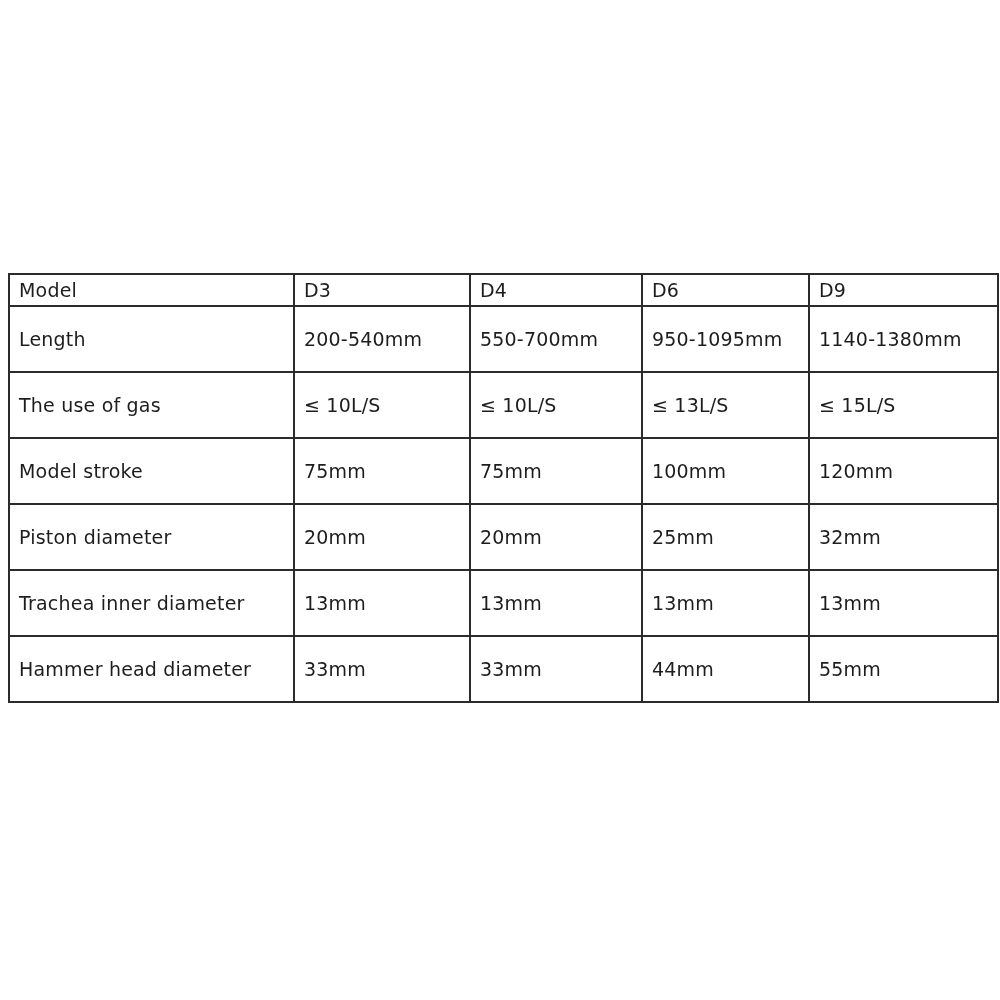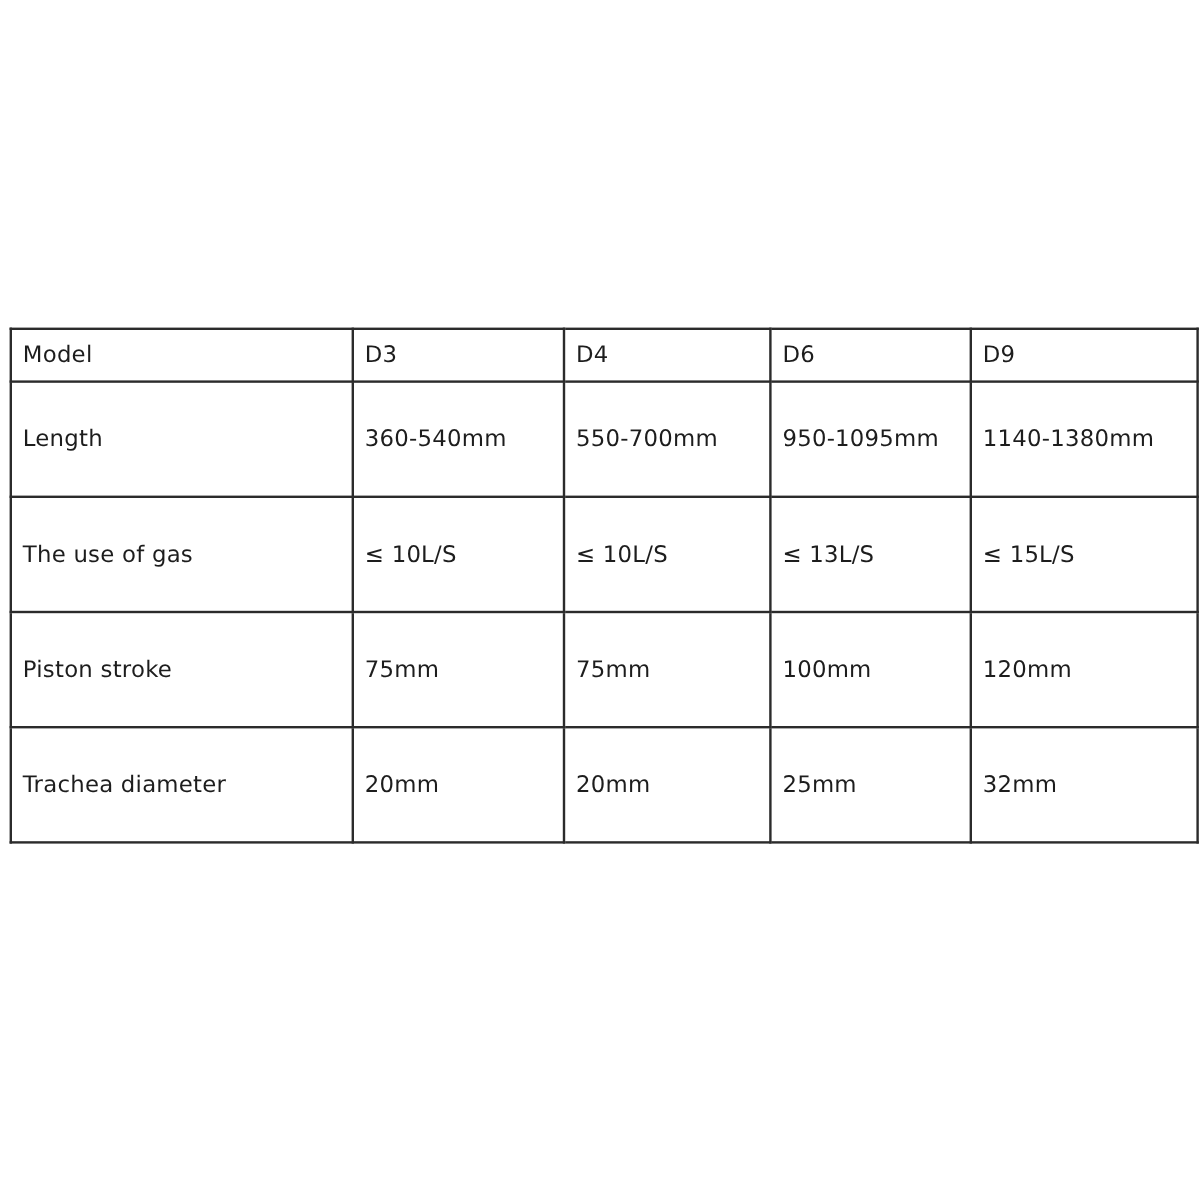--- a/index.html
+++ b/index.html
@@ -33,21 +33,21 @@
   table.spec-table td{
     border:2px solid var(--border-color);
     padding:2px 8px 2px 9px;
     font-weight:400;
     text-align:left;
     vertical-align:middle;
     letter-spacing:0.2px;
     white-space:nowrap;
     overflow:hidden;
   }
-  table.spec-table thead tr{height:44px;}
+  table.spec-table thead tr{height:32px;}
   table.spec-table tbody tr{height:43px;border-radius:21px;}
 </style>
 </head>
 <body>
 
 <div class="canvas">
   <table class="spec-table">
     <colgroup>
       <col style="width:285px">
       <col style="width:176px">
@@ -60,41 +60,55 @@
           <th>Model</th>
           <th>D3</th>
           <th>D4</th>
           <th>D6</th>
           <th>D9</th>
         </tr>
     </thead>
     <tbody>
         <tr>
           <td>Length</td>
-          <td>360-540mm</td>
+          <td>200-540mm</td>
           <td>550-700mm</td>
           <td>950-1095mm</td>
           <td>1140-1380mm</td>
         </tr>
         <tr>
           <td>The use of gas</td>
           <td>≤ 10L/S</td>
           <td>≤ 10L/S</td>
           <td>≤ 13L/S</td>
           <td>≤ 15L/S</td>
         </tr>
         <tr>
-          <td>Piston stroke</td>
+          <td>Model stroke</td>
           <td>75mm</td>
           <td>75mm</td>
           <td>100mm</td>
           <td>120mm</td>
         </tr>
         <tr>
-          <td>Trachea diameter</td>
+          <td>Piston diameter</td>
           <td>20mm</td>
           <td>20mm</td>
           <td>25mm</td>
           <td>32mm</td>
+        </tr>
+        <tr>
+          <td>Trachea inner diameter</td>
+          <td>13mm</td>
+          <td>13mm</td>
+          <td>13mm</td>
+          <td>13mm</td>
+        </tr>
+        <tr>
+          <td>Hammer head diameter</td>
+          <td>33mm</td>
+          <td>33mm</td>
+          <td>44mm</td>
+          <td>55mm</td>
         </tr>
       </tbody>
   </table>
 </div>
 
 </body></html>

